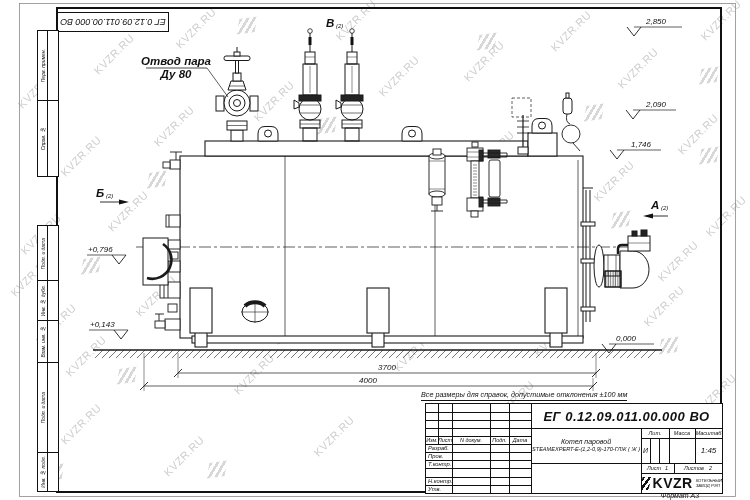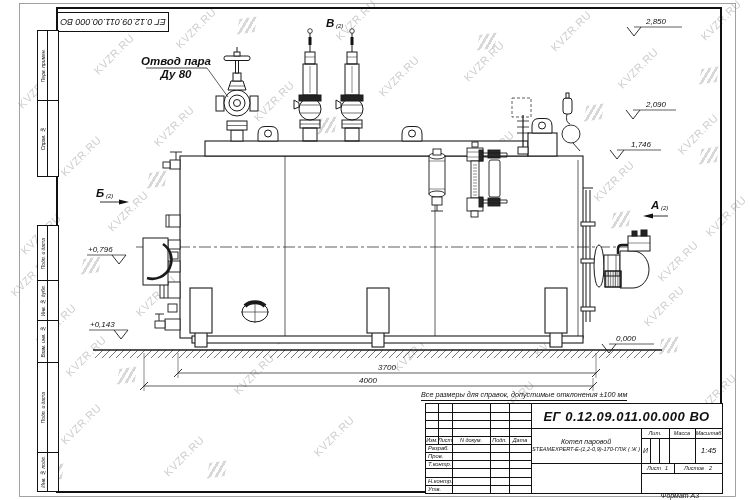--- a/index.html
+++ b/index.html
@@ -560,17 +560,25 @@
     <div class="vl" style="left:248px;top:59px;height:10px"></div>
     <div class="cell small" style="left:215px;top:59px;width:33px;height:10px;gap:4px">
       <span>Лист</span>
       <span>1</span>
     </div>
     <div class="cell small" style="left:248px;top:59px;width:48px;height:10px;gap:5px">
       <span>Листов</span>
       <span>2</span>
     </div>
 
+    <div class="cell logo-cell" style="left:215px;top:69px;width:81px;height:20px">
+      <div class="logo-bars"></div>
+      <span class="logo-word">KVZR</span>
+      <span class="logo-sub">
+        <span>КОТЕЛЬНЫЙ</span>
+        <span>ЗАВОД РЭП</span>
+      </span>
+    </div>
   </div>
 
   <div class="abs fmt">Формат А3</div>
 
 </div>
 
 </body></html>

